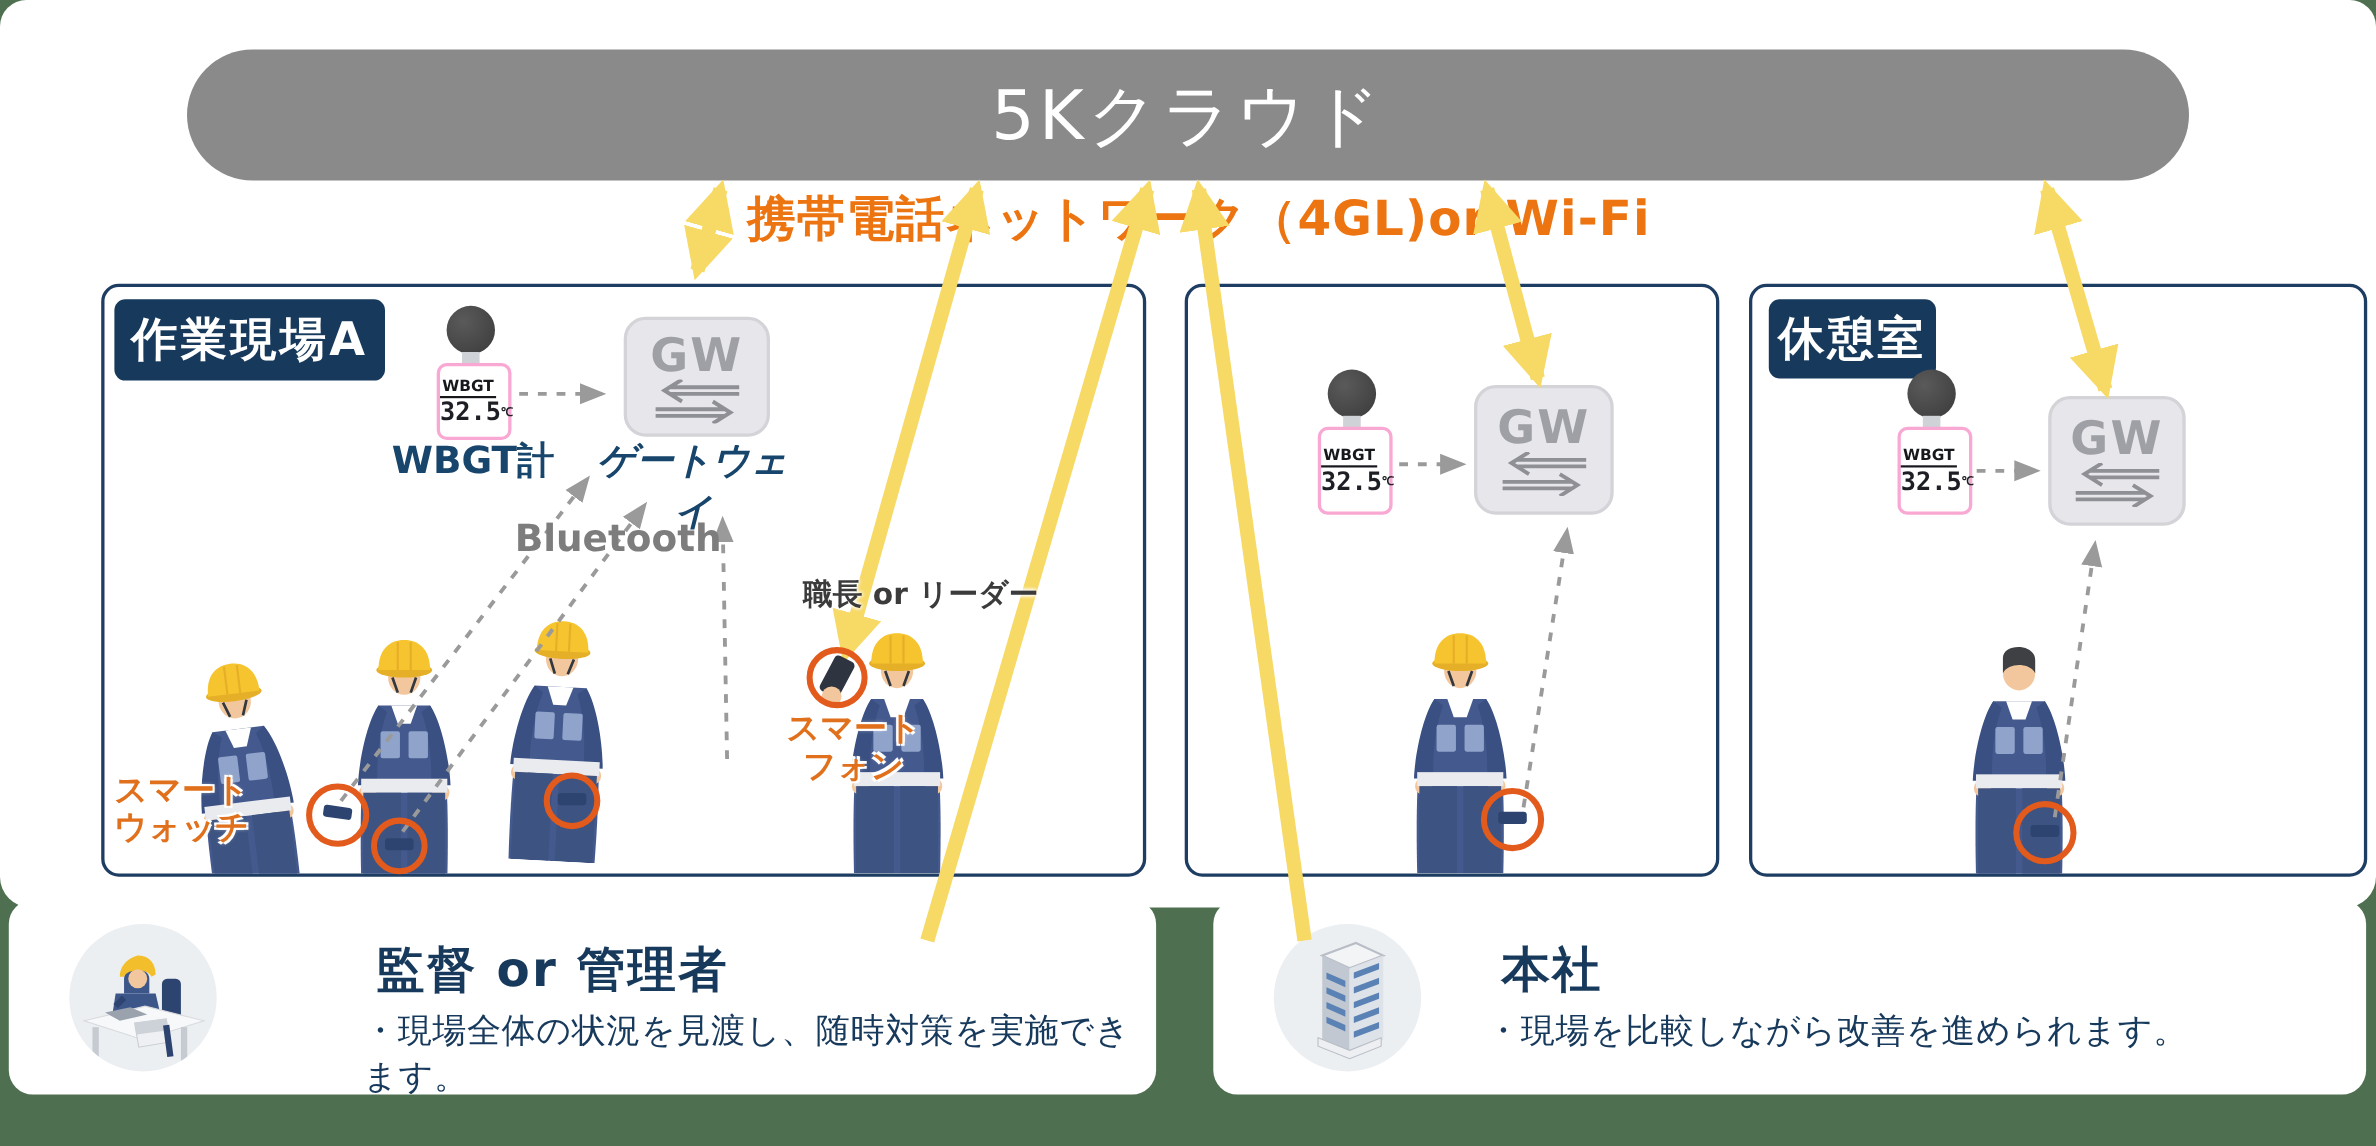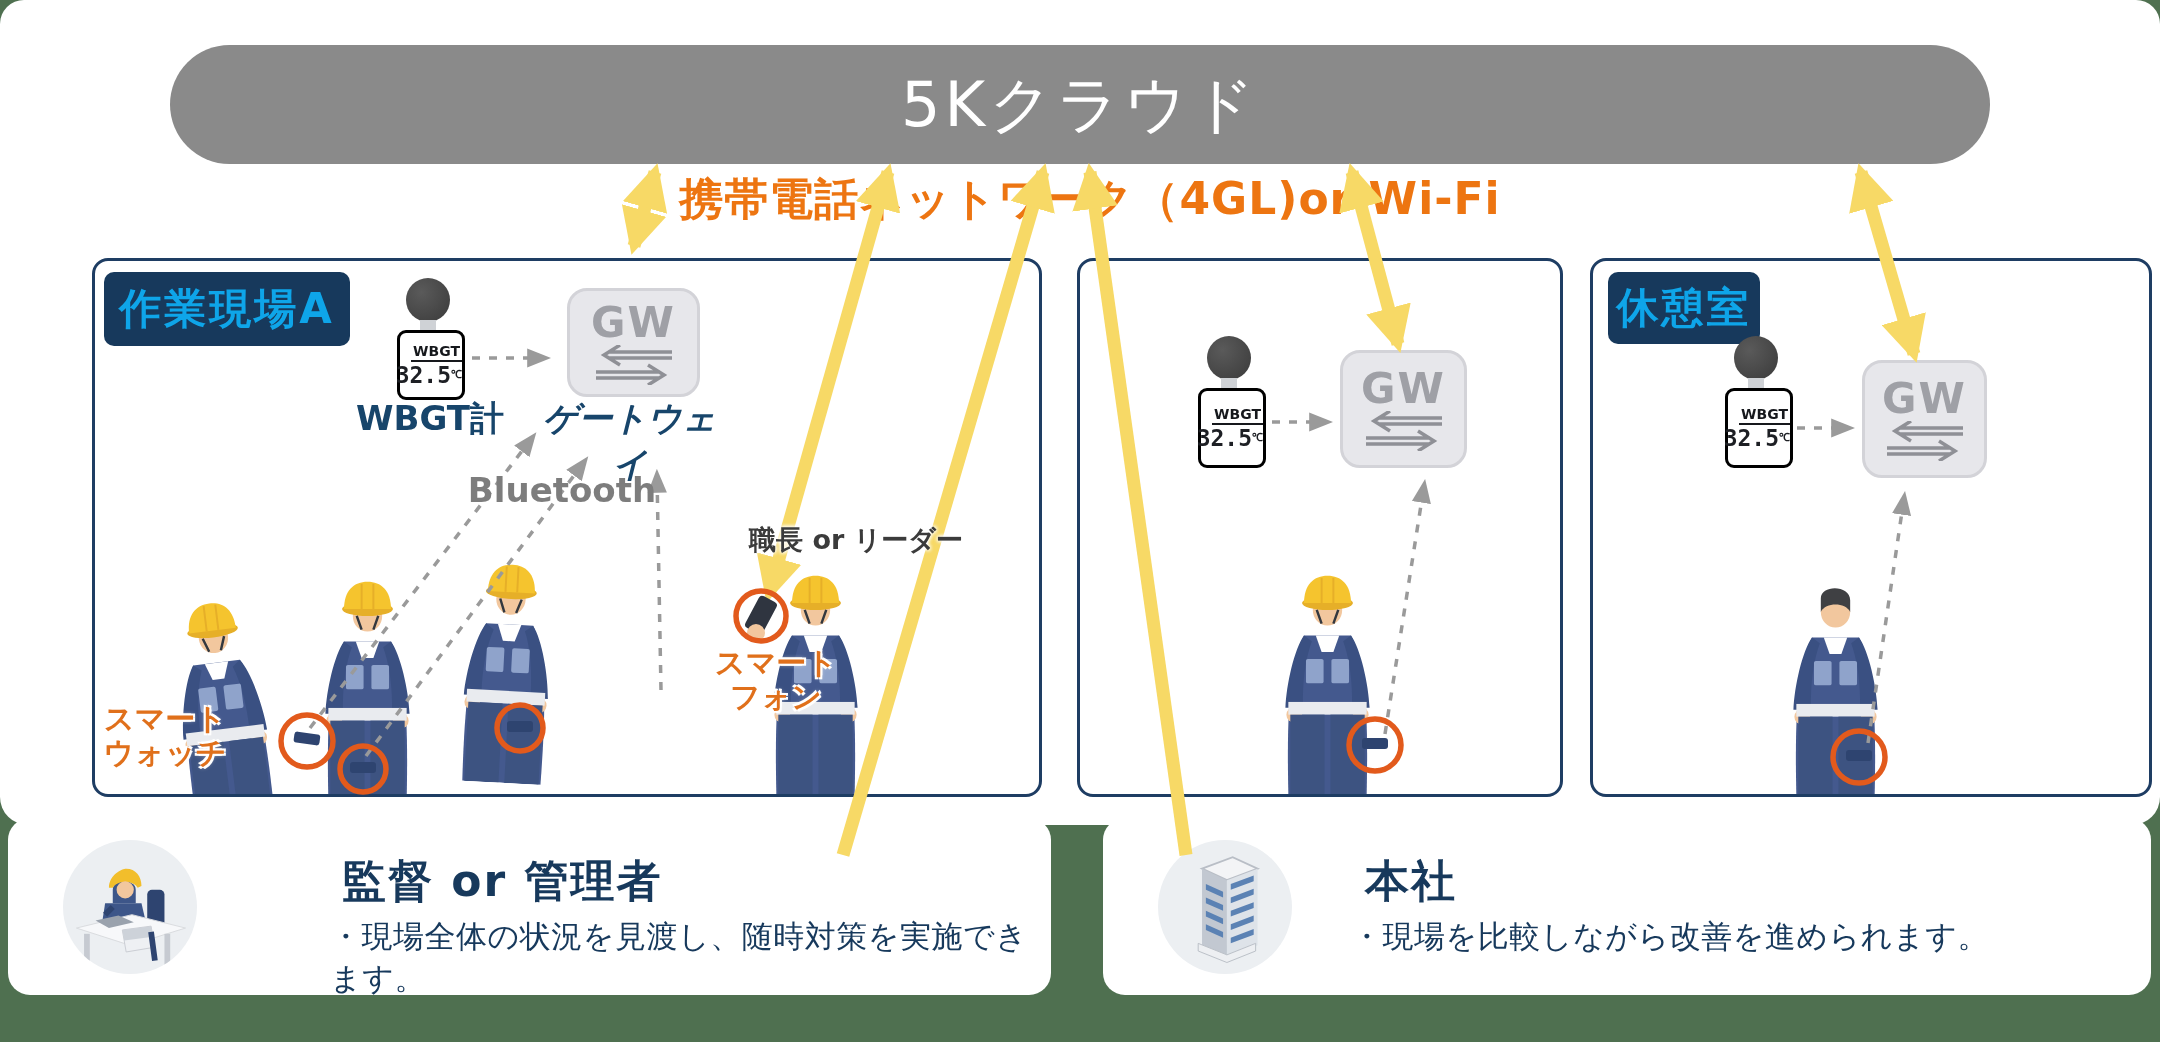--- a/index.html
+++ b/index.html
@@ -12,30 +12,30 @@
              border-radius:60px;display:flex;align-items:center;justify-content:center;z-index:1;}
   .cloud-title{color:#fff;font-size:62px;font-weight:normal;letter-spacing:4px;}
   .network-label{position:absolute;left:600px;top:170px;width:980px;text-align:center;
                  color:#ED7511;font-size:44px;font-weight:bold;z-index:3;letter-spacing:1px;}
   
   .site-box{position:absolute;top:258px;height:539px;border:3px solid #1E3D63;border-radius:16px;
             background:#fff;box-sizing:border-box;overflow:hidden;z-index:2;}
   .box-a{left:92px;width:950px;}
   .box-b{left:1077px;width:486px;}
   .box-c{left:1590px;width:562px;}
-  .site-label{position:absolute;background:#17395C;color:#0ea5e9;border-radius:10px;
+  .site-label{position:absolute;background:#17395C;color:#ffffff;border-radius:10px;
               display:flex;align-items:center;justify-content:center;font-size:42px;font-weight:bold;
               letter-spacing:3px;z-index:3;}
   
   .wbgt{position:absolute;z-index:3;}
   .wbgt-sphere{position:absolute;width:44px;height:44px;border-radius:50%;
                background:radial-gradient(circle at 35% 32%,#5a5a5a,#3a3a3a);}
   .wbgt-neck{position:absolute;background:#cfd2d6;}
-  .wbgt-body{position:absolute;background:#fff;border:3px solid #000000;border-radius:9px;
-             display:flex;flex-direction:column;align-items:flex-end;justify-content:center;}
+  .wbgt-body{position:absolute;background:#fff;border:3px solid #f9a8d4;border-radius:9px;
+             display:flex;flex-direction:column;align-items:flex-start;justify-content:center;}
   .wbgt-brand{font-size:14px;font-weight:bold;color:#16181c;border-bottom:2px solid #16181c;
               line-height:17px;padding:0 2px;}
   .wbgt-reading{font-family:"DejaVu Sans Mono","Liberation Mono",monospace;font-size:23px;
                 font-weight:bold;color:#1d1f24;line-height:26px;}
   .wbgt-unit{font-size:11px;vertical-align:top;}
   
   .gw{position:absolute;background:#E7E7EB;border:3px solid #D3D3D8;border-radius:20px;
       box-sizing:border-box;display:flex;flex-direction:column;align-items:center;
       justify-content:center;z-index:3;}
   .gw-abbr{color:#9FA0A6;font-size:42px;font-weight:bold;letter-spacing:2px;line-height:44px;}
@@ -177,21 +177,21 @@
     <div class="gw-abbr">GW</div>
     <svg width="96" height="40" viewBox="0 0 96 40">
       <path d="M86,7 H22 M86,13 H22 M34,0 L18,10 L34,20" stroke="#8f9096" stroke-width="3.5" fill="none"></path>
       <path d="M10,27 H74 M10,33 H74 M62,20 L78,30 L62,40" stroke="#8f9096" stroke-width="3.5" fill="none"></path>
     </svg>
   </div>
 
   <div class="diagram-label" style="left:350px;top:396px;width:160px;">WBGT計</div>
   <div class="diagram-label" style="left:528px;top:396px;width:204px;font-style:italic;">ゲートウェイ</div>
   <div class="bluetooth-label" style="left:462px;top:470px;width:200px;">Bluetooth</div>
-  <div class="leader-label" style="left:722px;top:522px;width:230px;margin-left:19px;">職長 or リーダー</div>
+  <div class="leader-label" style="left:722px;top:522px;width:230px;">職長 or リーダー</div>
   <div class="orange-label" style="left:100px;top:702px;width:130px;">
     <div>スマート</div>
     <div>ウォッチ</div>
   </div>
   <div class="orange-label" style="left:703px;top:646px;width:146px;">
     <div>スマート</div>
     <div>フォン</div>
   </div>
 
   <div class="card card-left">

